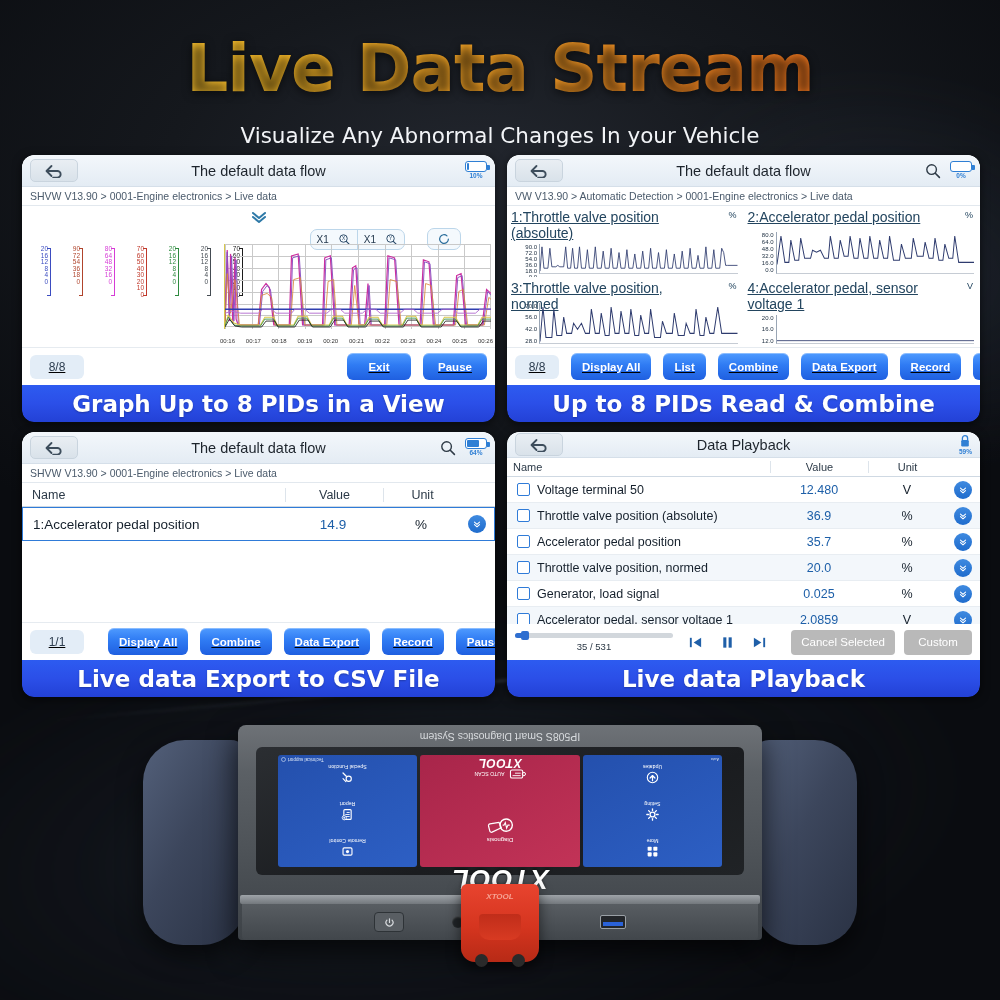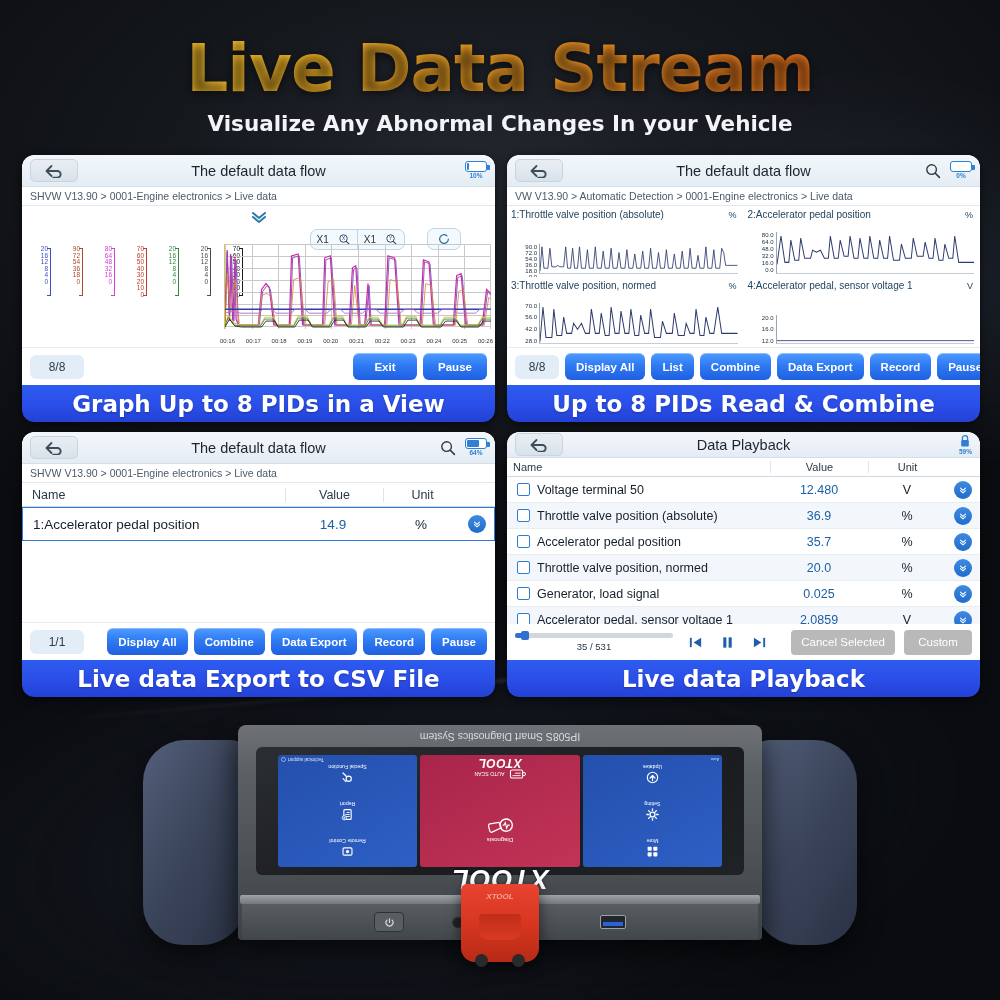--- a/index.html
+++ b/index.html
@@ -41,22 +41,22 @@
     margin-top: 34px;
     font-size: 66px; font-weight: bold; letter-spacing: -1px;
     background: linear-gradient(100deg, #ffd23c 0%, #ffc02a 28%, #fda026 55%, #f9751f 85%, #f5641c 100%);
     -webkit-background-clip: text; background-clip: text;
     -webkit-text-fill-color: transparent; color: transparent;
     font-family: "DejaVu Sans", sans-serif;
     text-shadow: 0 2px 10px rgba(0,0,0,.6);
     line-height: 1.05;
   }
   .sub-title {
-    margin-top: 8px; color: #f2f4f7; font-size: 21.5px;
-    font-family: "DejaVu Sans", sans-serif; font-weight: 700;
+    margin-top: 20px; color: #f2f4f7; font-size: 21.5px;
+    font-family: "DejaVu Sans", sans-serif; font-weight: 400;
   }
 
   
   .grid {
     position: absolute; top: 155px; left: 22px;
     width: 958px; display: flex; flex-wrap: wrap;
     gap: 10px 12px; z-index: 4;
   }
   .panel {
     width: 473px; display: flex; flex-direction: column;
@@ -148,23 +148,24 @@
   .gridlines .v { position: absolute; top: 0; bottom: 0; width: 1px; background: #c9c9c9; }
   .graph svg { position: absolute; inset: 0; width: 100%; height: 100%; }
   .timeaxis {
     position: absolute; left: 198px; right: 2px; bottom: 3px;
     display: flex; justify-content: space-between; font-size: 6px; color: #333;
   }
 
   
   .ctrl {
     flex: none; height: 38px; background: #fff;
-    display: flex; align-items: center; padding: 0 8px; gap: 6px;
+    display: flex; align-items: center; padding: 0 8px; gap: 12px;
     border-top: 1px solid #e6ebf0;
     border-radius: 0 0 2px 2px;
+    text-decoration: underline;
   }
   .pagebadge {
     min-width: 54px; height: 24px; border-radius: 6px; background: #e3edf7;
     display: flex; align-items: center; justify-content: center;
     font-size: 12px; color: #2c3c4e;
   }
   .btn-blue {
     height: 27px; border-radius: 6px; padding: 6px 11px;
     background: linear-gradient(180deg,#4f9bff 0%, #2f7bf3 45%, #1f5fe0 100%);
     color: #fff; font-size: 11.5px; font-weight: bold;
@@ -185,21 +186,21 @@
     background: linear-gradient(180deg, #2d5bf0 0%, #2b4fe8 50%, #2341d6 100%);
     display: flex; align-items: center; justify-content: center;
     color: #fff; font-size: 23px; font-weight: bold;
     font-family: "DejaVu Sans", sans-serif;
     text-shadow: 0 1px 2px rgba(0,0,0,.25);
   }
 
   
   .minigrid { position: absolute; inset: 0; display: grid; grid-template-columns: 1fr 1fr; grid-template-rows: 1fr 1fr; }
   .mini { position: relative; padding: 3px 6px 2px 4px; overflow: hidden; }
-  .mini .mt { font-size: 10px; color: #23455f; line-height: 1.15; max-width: 80%; }
+  .mini .mt { font-size: 14px; color: #23455f; line-height: 1.15; max-width: 80%; text-decoration: underline; }
   .mini .mu { position: absolute; right: 7px; top: 4px; font-size: 9px; color: #23455f; }
   .mini .mchart { position: absolute; left: 4px; right: 6px; bottom: 3px; top: 26px; display: flex; }
   .mini.two-line .mchart { top: 38px; }
   .myaxis { width: 28px; display: flex; flex-direction: column; justify-content: space-between; align-items: flex-end; font-size: 6px; color: #1a2b3d; padding-right: 2px; }
   .mplot { flex: 1; position: relative; border-left: 1px solid #9aa6b5; border-bottom: 1px solid #c6ccd4; }
   .mplot svg { position: absolute; inset: 0; width: 100%; height: 100%; }
 
   
   .thead {
     display: flex; height: 24px; align-items: center;

